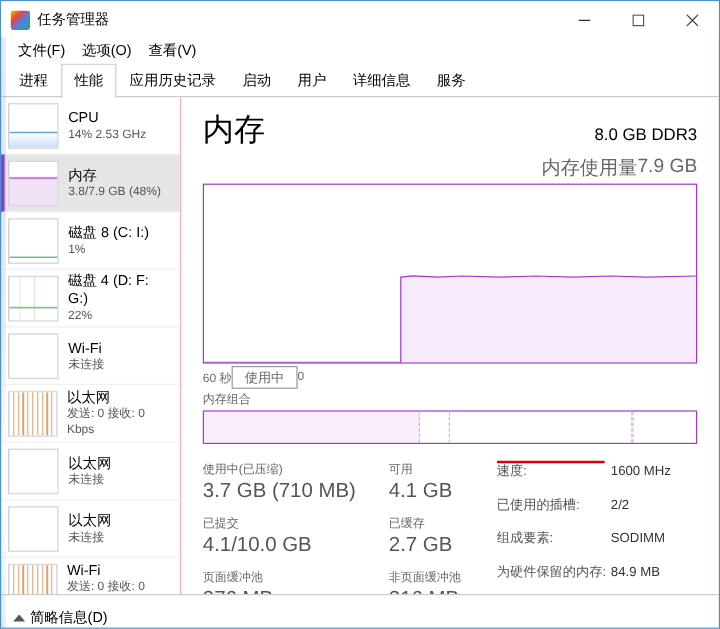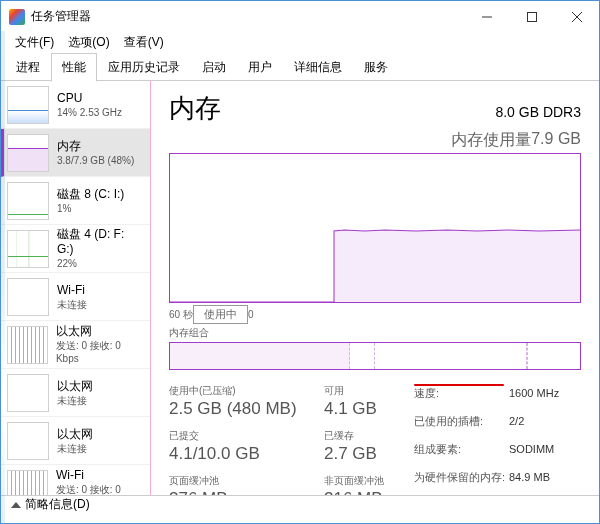--- a/index.html
+++ b/index.html
@@ -47,21 +47,21 @@
 .statcol{display:flex;flex-direction:column;gap:10px}
 .statcol.left{width:155px}
 .statcol.mid{width:90px}
 .statcol.right{flex:1}
 .stat .lbl{font-size:10px;color:#666}
 .stat .val{font-size:17px;color:#555;margin-top:1px}
 .kv{display:flex;font-size:11px;line-height:18px}
 .kv .k{width:95px;color:#555}
 .kv .v{color:#333}
 .redline{position:absolute;width:90px;height:2px;background:#d00;border-radius:1px}
-.footer{height:28px;border-top:1px solid #ccc;display:flex;align-items:flex-start;padding:0 10px;gap:14px}
+.footer{height:28px;border-top:1px solid #ccc;display:flex;align-items:flex-end;padding:0 10px;gap:14px}
 .footer .caret{display:inline-block;width:0;height:0;border-left:5px solid transparent;border-right:5px solid transparent;border-bottom:6px solid #555;margin-right:4px;vertical-align:middle}
 .footer a{color:#0066cc;text-decoration:none;font-size:12px}
 .footer .ic{display:inline-block;width:12px;height:12px;border:1px solid #0066cc;margin-right:4px;vertical-align:middle;position:relative}
 .footer .ic::after{content:"";position:absolute;bottom:1px;left:1px;width:3px;height:5px;background:#0066cc;box-shadow:3px 0 0 #0066cc,6px 0 0 #0066cc}
 .leftedge{position:absolute;left:0;top:30px;bottom:0;width:4px;background:linear-gradient(to bottom,#4a90d6,#2c5f8d,#4a90d6,#fff,#4a90d6);opacity:.15}
 </style>
 </head>
 <body>
 
 <div class="leftedge"></div>
@@ -198,21 +198,21 @@
         <div></div>
         <div></div>
         <div></div>
         <div></div>
       </div>
 
     <div class="stats">
       <div class="statcol left">
         <div class="stat">
             <div class="lbl">使用中(已压缩)</div>
-            <div class="val">2.5 GB (480 MB)</div>
+            <div class="val">3.7 GB (710 MB)</div>
           </div>
         <div class="stat">
             <div class="lbl">已提交</div>
             <div class="val">4.1/10.0 GB</div>
           </div>
         <div class="stat">
             <div class="lbl">页面缓冲池</div>
             <div class="val">376 MB</div>
           </div>
       </div>

